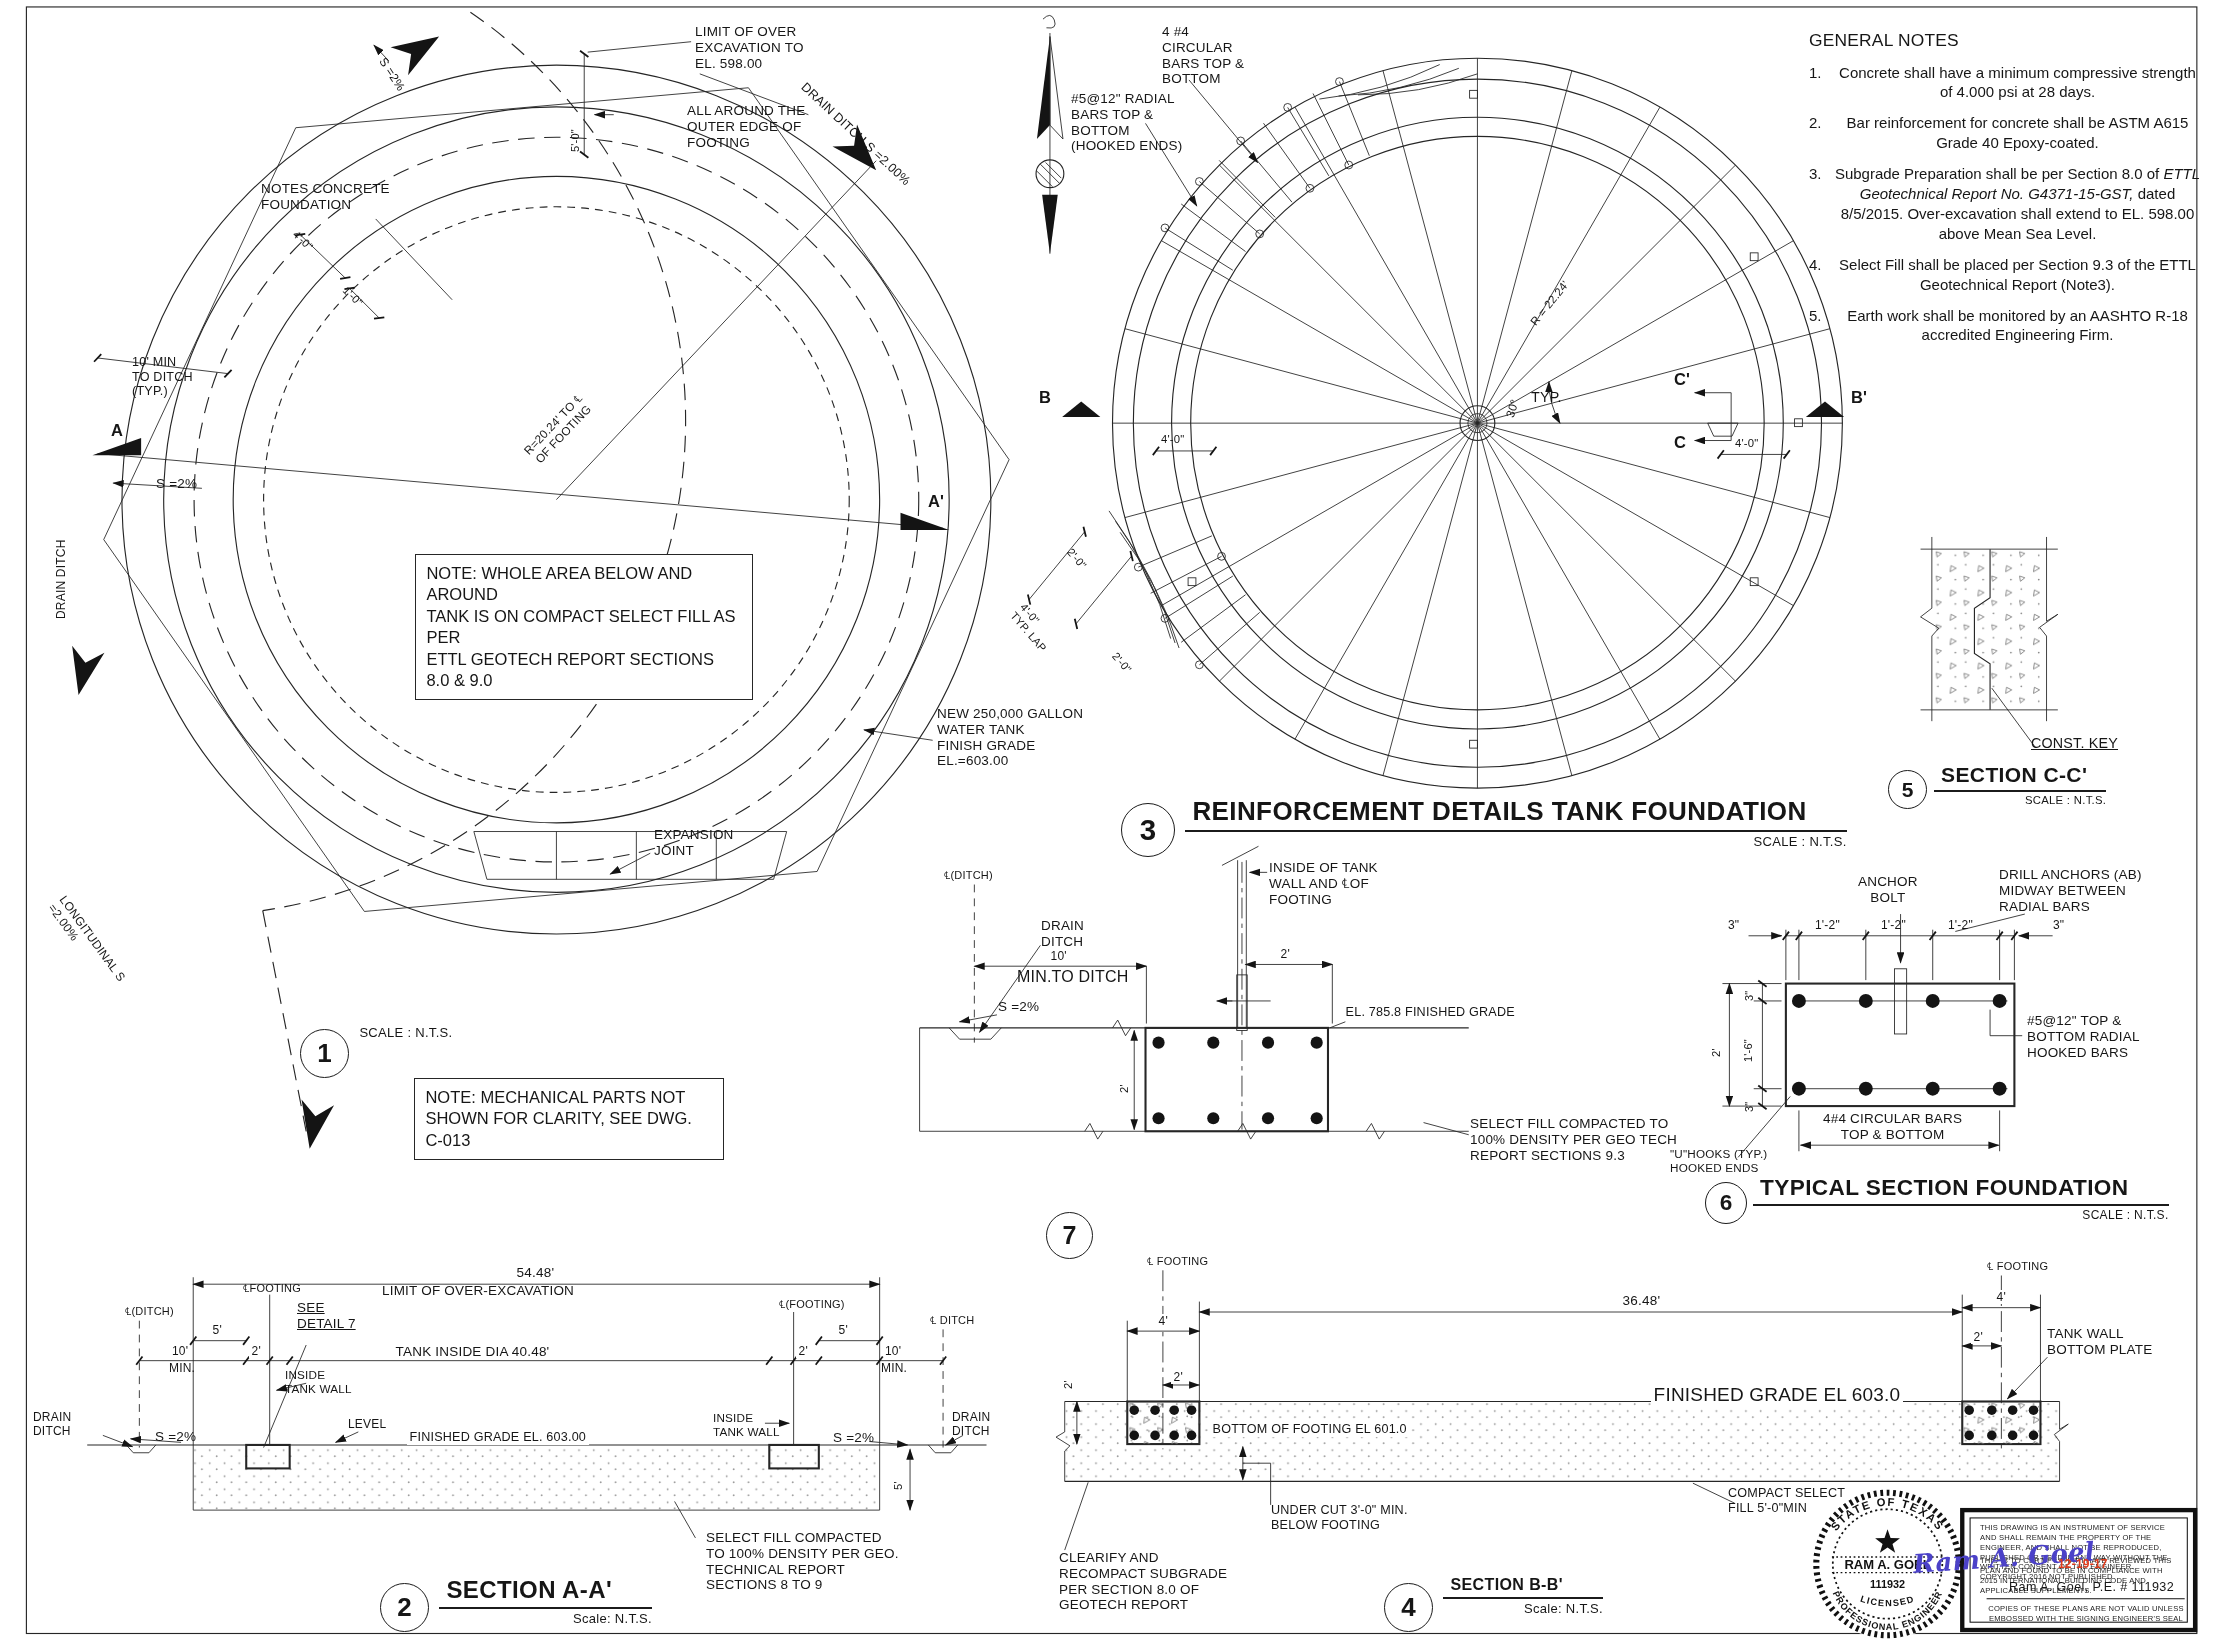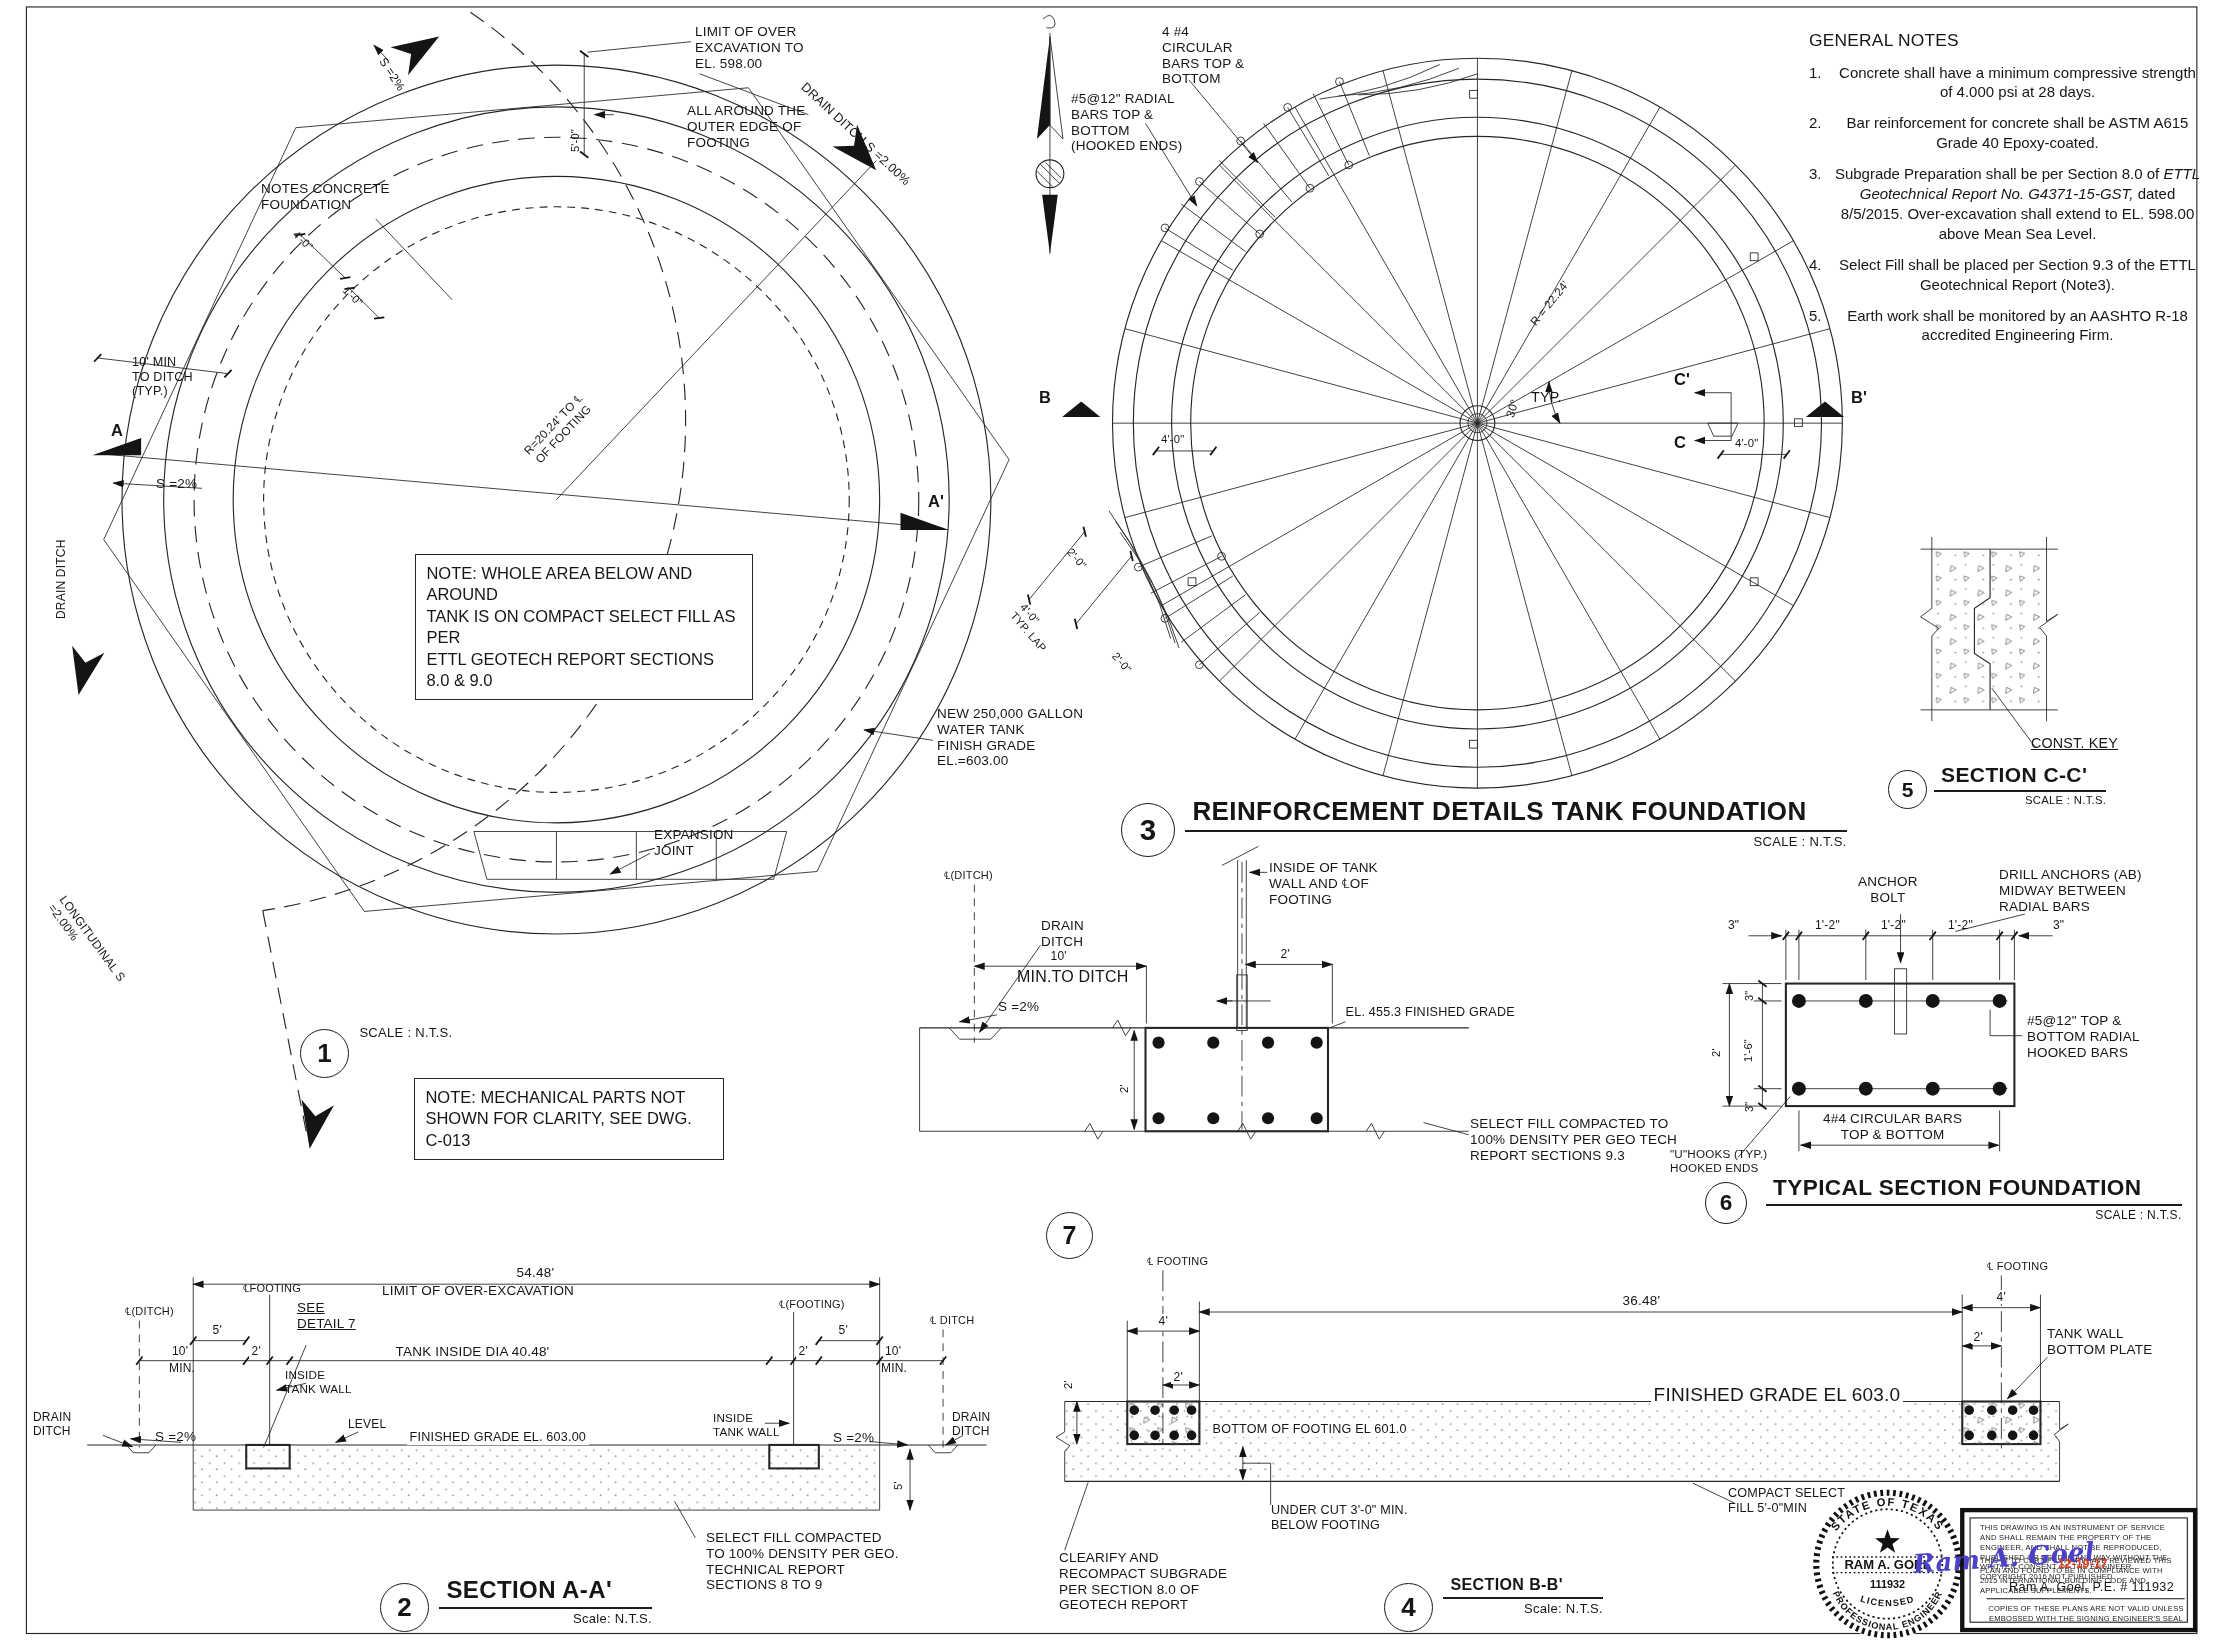--- a/index.html
+++ b/index.html
@@ -531,21 +531,21 @@
 
 <div class="lb xs" style="left:944px;top:869px">℄(DITCH)</div>
 <div class="lb" style="left:1269px;top:860px">INSIDE OF TANK
 WALL AND ℄OF
 FOOTING</div>
 <div class="lb" style="left:1041px;top:918px">DRAIN
 DITCH</div>
 <div class="lb wbg" style="left:1048px;top:949px;font-size:12px">10'</div>
 <div class="lb" style="left:1017px;top:968px;font-size:16px">MIN.TO DITCH</div>
 <div class="lb" style="left:998px;top:999px">S =2%</div>
-<div class="lb wbg" style="left:1343px;top:1005px;font-size:12.6px">EL. 455.3 FINISHED GRADE</div>
+<div class="lb wbg" style="left:1343px;top:1005px;font-size:12.6px">EL. 785.8 FINISHED GRADE</div>
 <div class="lb wbg" style="left:1278px;top:947px;font-size:12px">2'</div>
 <div class="lb sm" style="left:1118px;top:1093px;transform:rotate(-90deg)">2'</div>
 <div class="lb" style="left:1470px;top:1116px">SELECT FILL COMPACTED TO
 100% DENSITY PER GEO TECH
 REPORT SECTIONS 9.3</div>
 <div class="dtitle" style="left:1046px;top:1205px">
   <div class="bub" style="width:45px;height:45px;font-size:25px">7</div>
 </div>
 
 <div class="lb c" style="left:1858px;top:874px">ANCHOR
@@ -564,21 +564,21 @@
 <div class="lb sm" style="left:1710px;top:1057px;transform:rotate(-90deg)">2'</div>
 <div class="lb" style="left:2027px;top:1013px">#5@12" TOP &amp;
 BOTTOM RADIAL
 HOOKED BARS</div>
 <div class="lb c" style="left:1823px;top:1111px">4#4 CIRCULAR BARS
 TOP &amp; BOTTOM</div>
 <div class="lb" style="left:1670px;top:1147px;font-size:11.7px">"U"HOOKS (TYP.)
 HOOKED ENDS</div>
 <div class="dtitle" style="left:1705px;top:1175px">
   <div class="bub" style="width:40px;height:40px;font-size:22.6px">6</div>
-  <div class="tt" style="margin-left:19px">
+  <div class="tt" style="margin-left:6px">
     <div class="tmain" style="font-size:22.6px">TYPICAL SECTION FOUNDATION</div>
     <div class="tscale" style="font-size:12px">SCALE :  N.T.S.</div>
   </div>
 </div>
 
 <div class="lb wbg" style="left:514px;top:1265px">54.48'</div>
 <div class="lb" style="left:382px;top:1283px">LIMIT OF OVER-EXCAVATION</div>
 <div class="lb xs" style="left:125px;top:1305px">℄(DITCH)</div>
 <div class="lb xs" style="left:243px;top:1282px">℄FOOTING</div>
 <div class="lb u" style="left:297px;top:1300px">SEE

